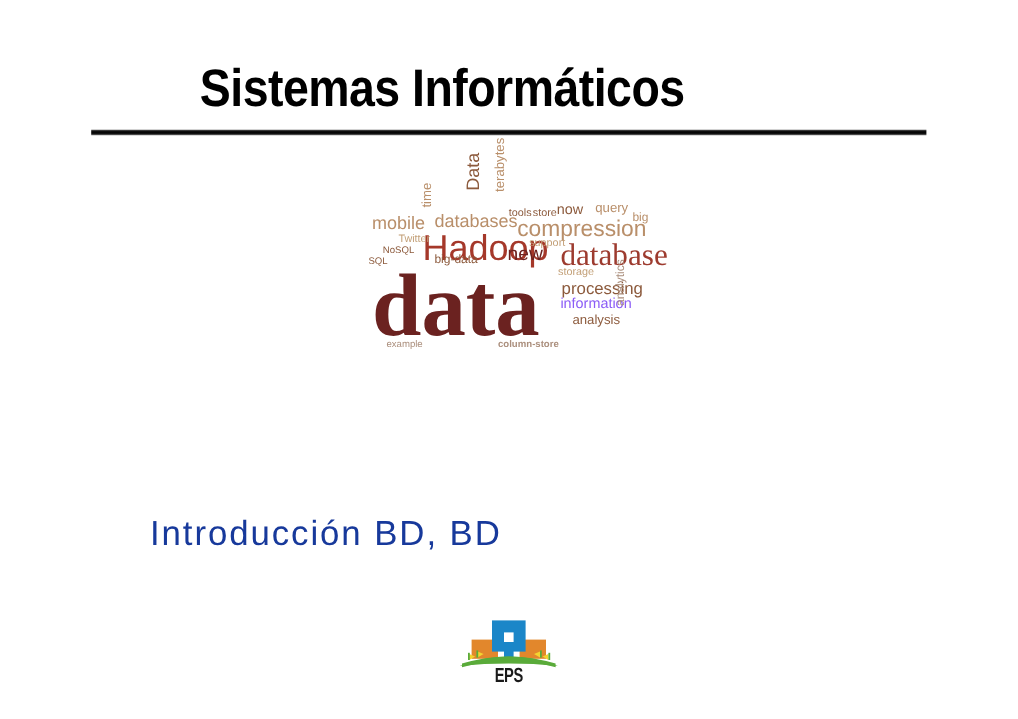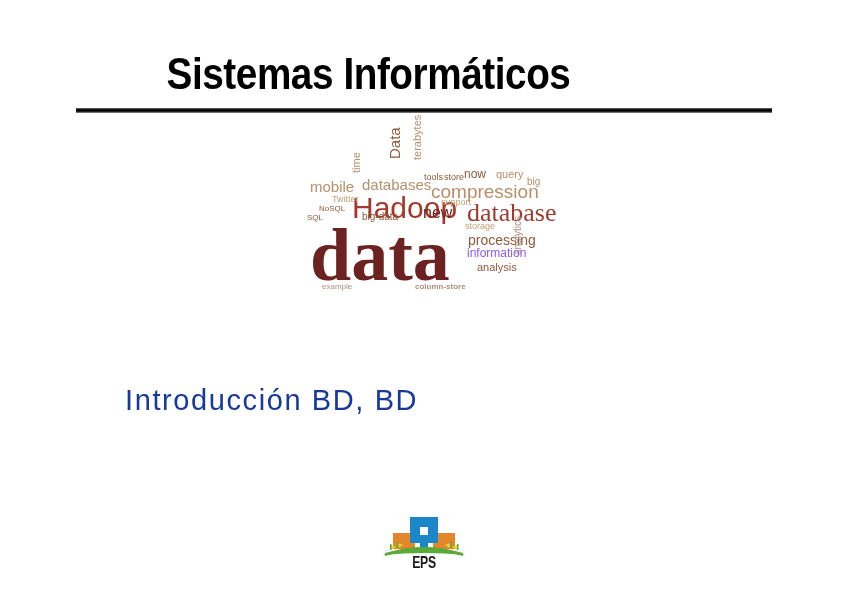--- a/index.html
+++ b/index.html
@@ -141,21 +141,21 @@
       <span class="w" style="left: 144px; top: 18px; font-size: 9px; color: rgb(140, 90, 60); font-weight: normal;">store</span>
       <span class="w" style="left: 164px; top: 13px; font-size: 12px; color: rgb(140, 90, 60); font-weight: normal;">now</span>
       <span class="w" style="left: 196px; top: 14px; font-size: 11px; color: rgb(185, 143, 106); font-weight: normal;">query</span>
       <span class="w" style="left: 227px; top: 22px; font-size: 10px; color: rgb(185, 143, 106); font-weight: normal;">big</span>
       <span class="w" style="left: 141px; top: 43px; font-size: 9px; color: rgb(195, 160, 120); font-weight: normal;">support</span>
       <span class="w" style="left: 165px; top: 67px; font-size: 9px; color: rgb(195, 160, 120); font-weight: normal;">storage</span>
       <span class="w" style="left: 22px; top: 128px; font-size: 8px; color: rgb(171, 143, 125); font-weight: normal;">example</span>
       <span class="w" style="left: 91px; top: 128px; font-size: 8px; color: rgb(171, 143, 125); font-weight: bold; margin-left: 24px;">column-store</span>
     </div>
 
-  <div class="subtitle" style="color: rgb(23, 57, 155);">
+  <div class="subtitle" style="color: rgb(23, 57, 155); margin-top: 45px;">
     <div>Introducción BD, BD</div>
   </div>
 
   <div class="logo">
     <svg width="86" height="48" viewBox="0 0 86 48">
 
       <rect id="logo-block-left" x="12" y="22" width="22" height="16" fill="#e2872c"></rect>
       <rect id="logo-block-right" x="52" y="22" width="22" height="16" fill="#e2872c"></rect>
 
       <rect id="logo-building" x="29" y="6" width="28" height="26" fill="#1b86c8"></rect>

